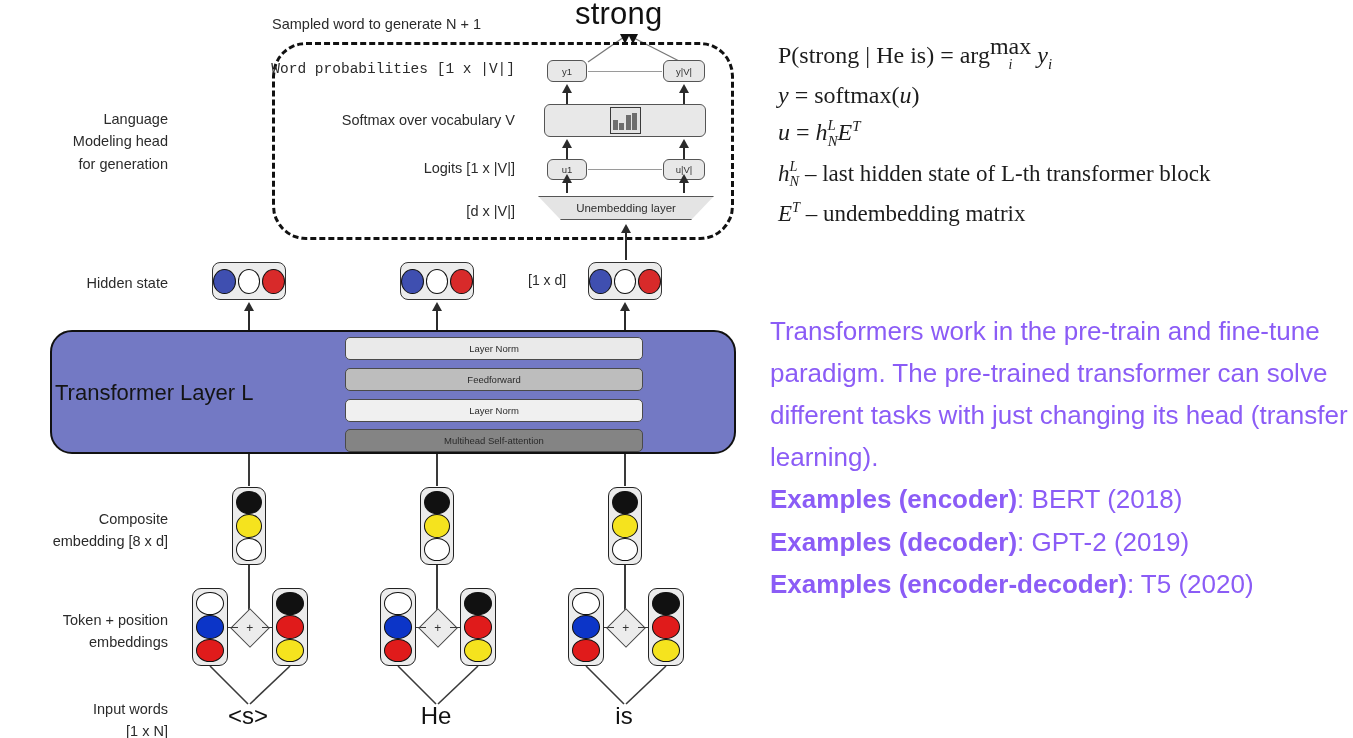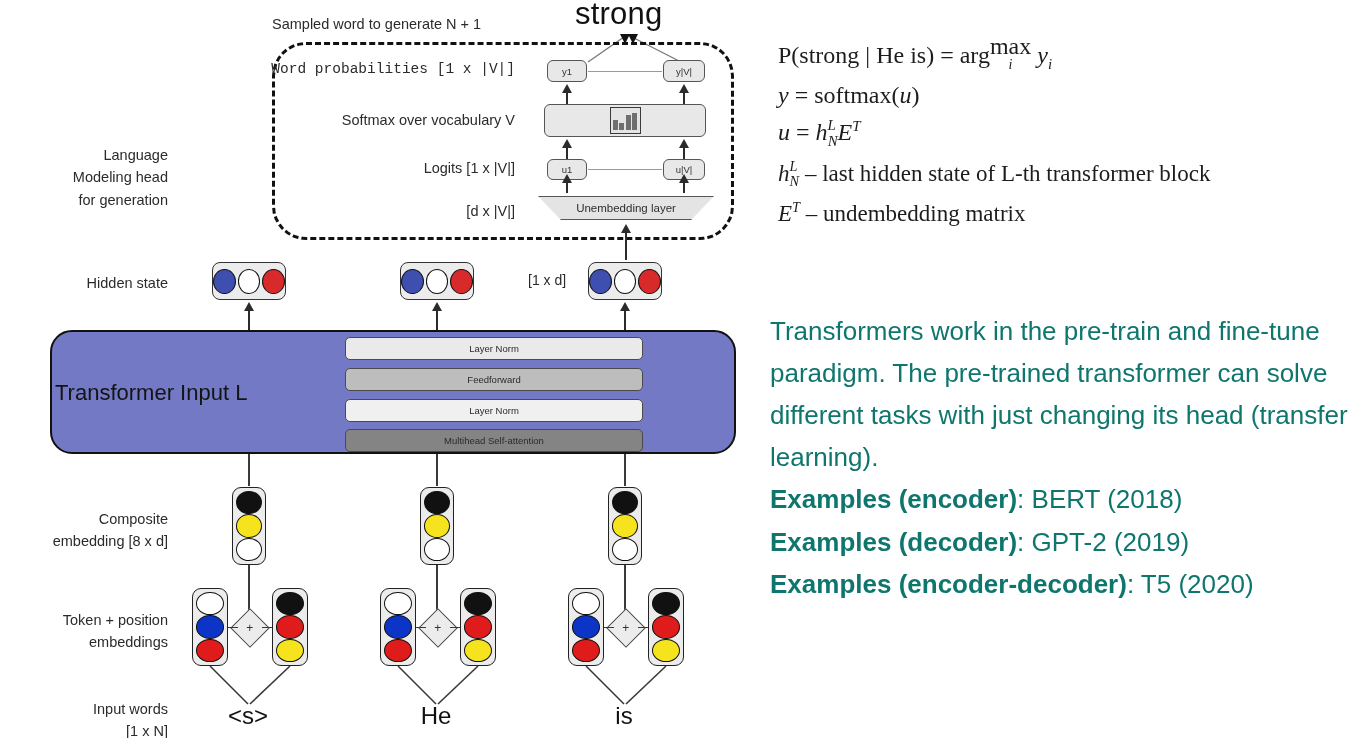--- a/index.html
+++ b/index.html
@@ -96,40 +96,40 @@
   .eq-2{font-size:24px;}
   .eq-3{font-size:24px;}
   .eq-4{font-size:23px;}
   .eq-5{font-size:23px;}
   .it{font-style:italic;}
   sub,sup{font-size:.62em;font-style:italic;}
   .argmax{display:inline-block;text-align:center;vertical-align:-0.25em;}
   .argmax .top{display:block;line-height:1;}
   .argmax .bot{display:block;font-size:.58em;font-style:italic;line-height:1;}
 
-  #prose{left:770px;top:310px;width:580px;font-size:26px;line-height:1.62;color:#0f766e;}
+  #prose{left:770px;top:310px;width:580px;font-size:26px;line-height:1.62;color:#8b5cf6;}
   #prose p{margin:0;}
   #prose .ex{margin:0;}
   #prose b{font-weight:bold;}
 </style>
 </head>
 <body>
 
 <div class="abs" id="sampled-word">strong</div>
 <div class="abs" id="sampled-caption">Sampled word to generate N + 1</div>
 
 <svg class="abs" style="left:540px;top:28px;width:200px;height:36px;">
   <line x1="48" y1="34" x2="84" y2="9" stroke="#777" stroke-width="1.3"></line>
   <line x1="141" y1="34" x2="92" y2="9" stroke="#777" stroke-width="1.3"></line>
   <polygon points="80,6 90,6 85,16" fill="#111"></polygon>
   <polygon points="88,6 98,6 93,16" fill="#111"></polygon>
 </svg>
 
 <div class="abs" id="lm-head-box"></div>
-<div class="abs lbl" id="lm-head-label" style="white-space:pre-line;margin-top:36px;">Language
+<div class="abs lbl" id="lm-head-label" style="white-space:pre-line;">Language
 Modeling head
 for generation</div>
 
 <div class="abs head-row-lbl" style="top:61px;font-family:Liberation Mono, monospace;">Word probabilities [1 x |V|]</div>
 <div class="abs gbox gbox-sm" style="left:547px;top:60px;width:40px;height:22px;">y1</div>
 <div class="abs gbox gbox-sm" style="left:663px;top:60px;width:42px;height:22px;">y|V|</div>
 <div class="abs thinline" style="left:588px;top:71px;width:74px;"></div>
 
 <div class="abs varrow" style="left:566px;top:92px;height:13px;"></div>
 <div class="abs varrow" style="left:683px;top:92px;height:13px;"></div>
@@ -180,21 +180,21 @@
   <span class="dot" style="background:#3f4fb0"></span>
   <span class="dot" style="background:#fff"></span>
   <span class="dot" style="background:#d82a2a"></span>
 </div>
 
 <div class="abs varrow" style="left:248px;top:310px;height:20px;"></div>
 <div class="abs varrow" style="left:436px;top:310px;height:20px;"></div>
 <div class="abs varrow" style="left:624px;top:310px;height:20px;"></div>
 
 <div class="abs" id="tlayer"></div>
-<div class="abs" id="tlayer-title">Transformer Input L</div>
+<div class="abs" id="tlayer-title">Transformer Layer L</div>
 
 <div class="abs sublock" style="top:337px;background:#eaeaea;">Layer Norm</div>
 <div class="abs sublock" style="top:368px;background:#bdbdbd;">Feedforward</div>
 <div class="abs sublock" style="top:399px;background:#f0f0f0;">Layer Norm</div>
 <div class="abs sublock" style="top:429px;background:#848484;">Multihead Self-attention</div>
 
 <div class="abs vline" style="left:248px;top:454px;height:32px;"></div>
 <div class="abs vline" style="left:436px;top:454px;height:32px;"></div>
 <div class="abs vline" style="left:624px;top:454px;height:32px;"></div>
 

